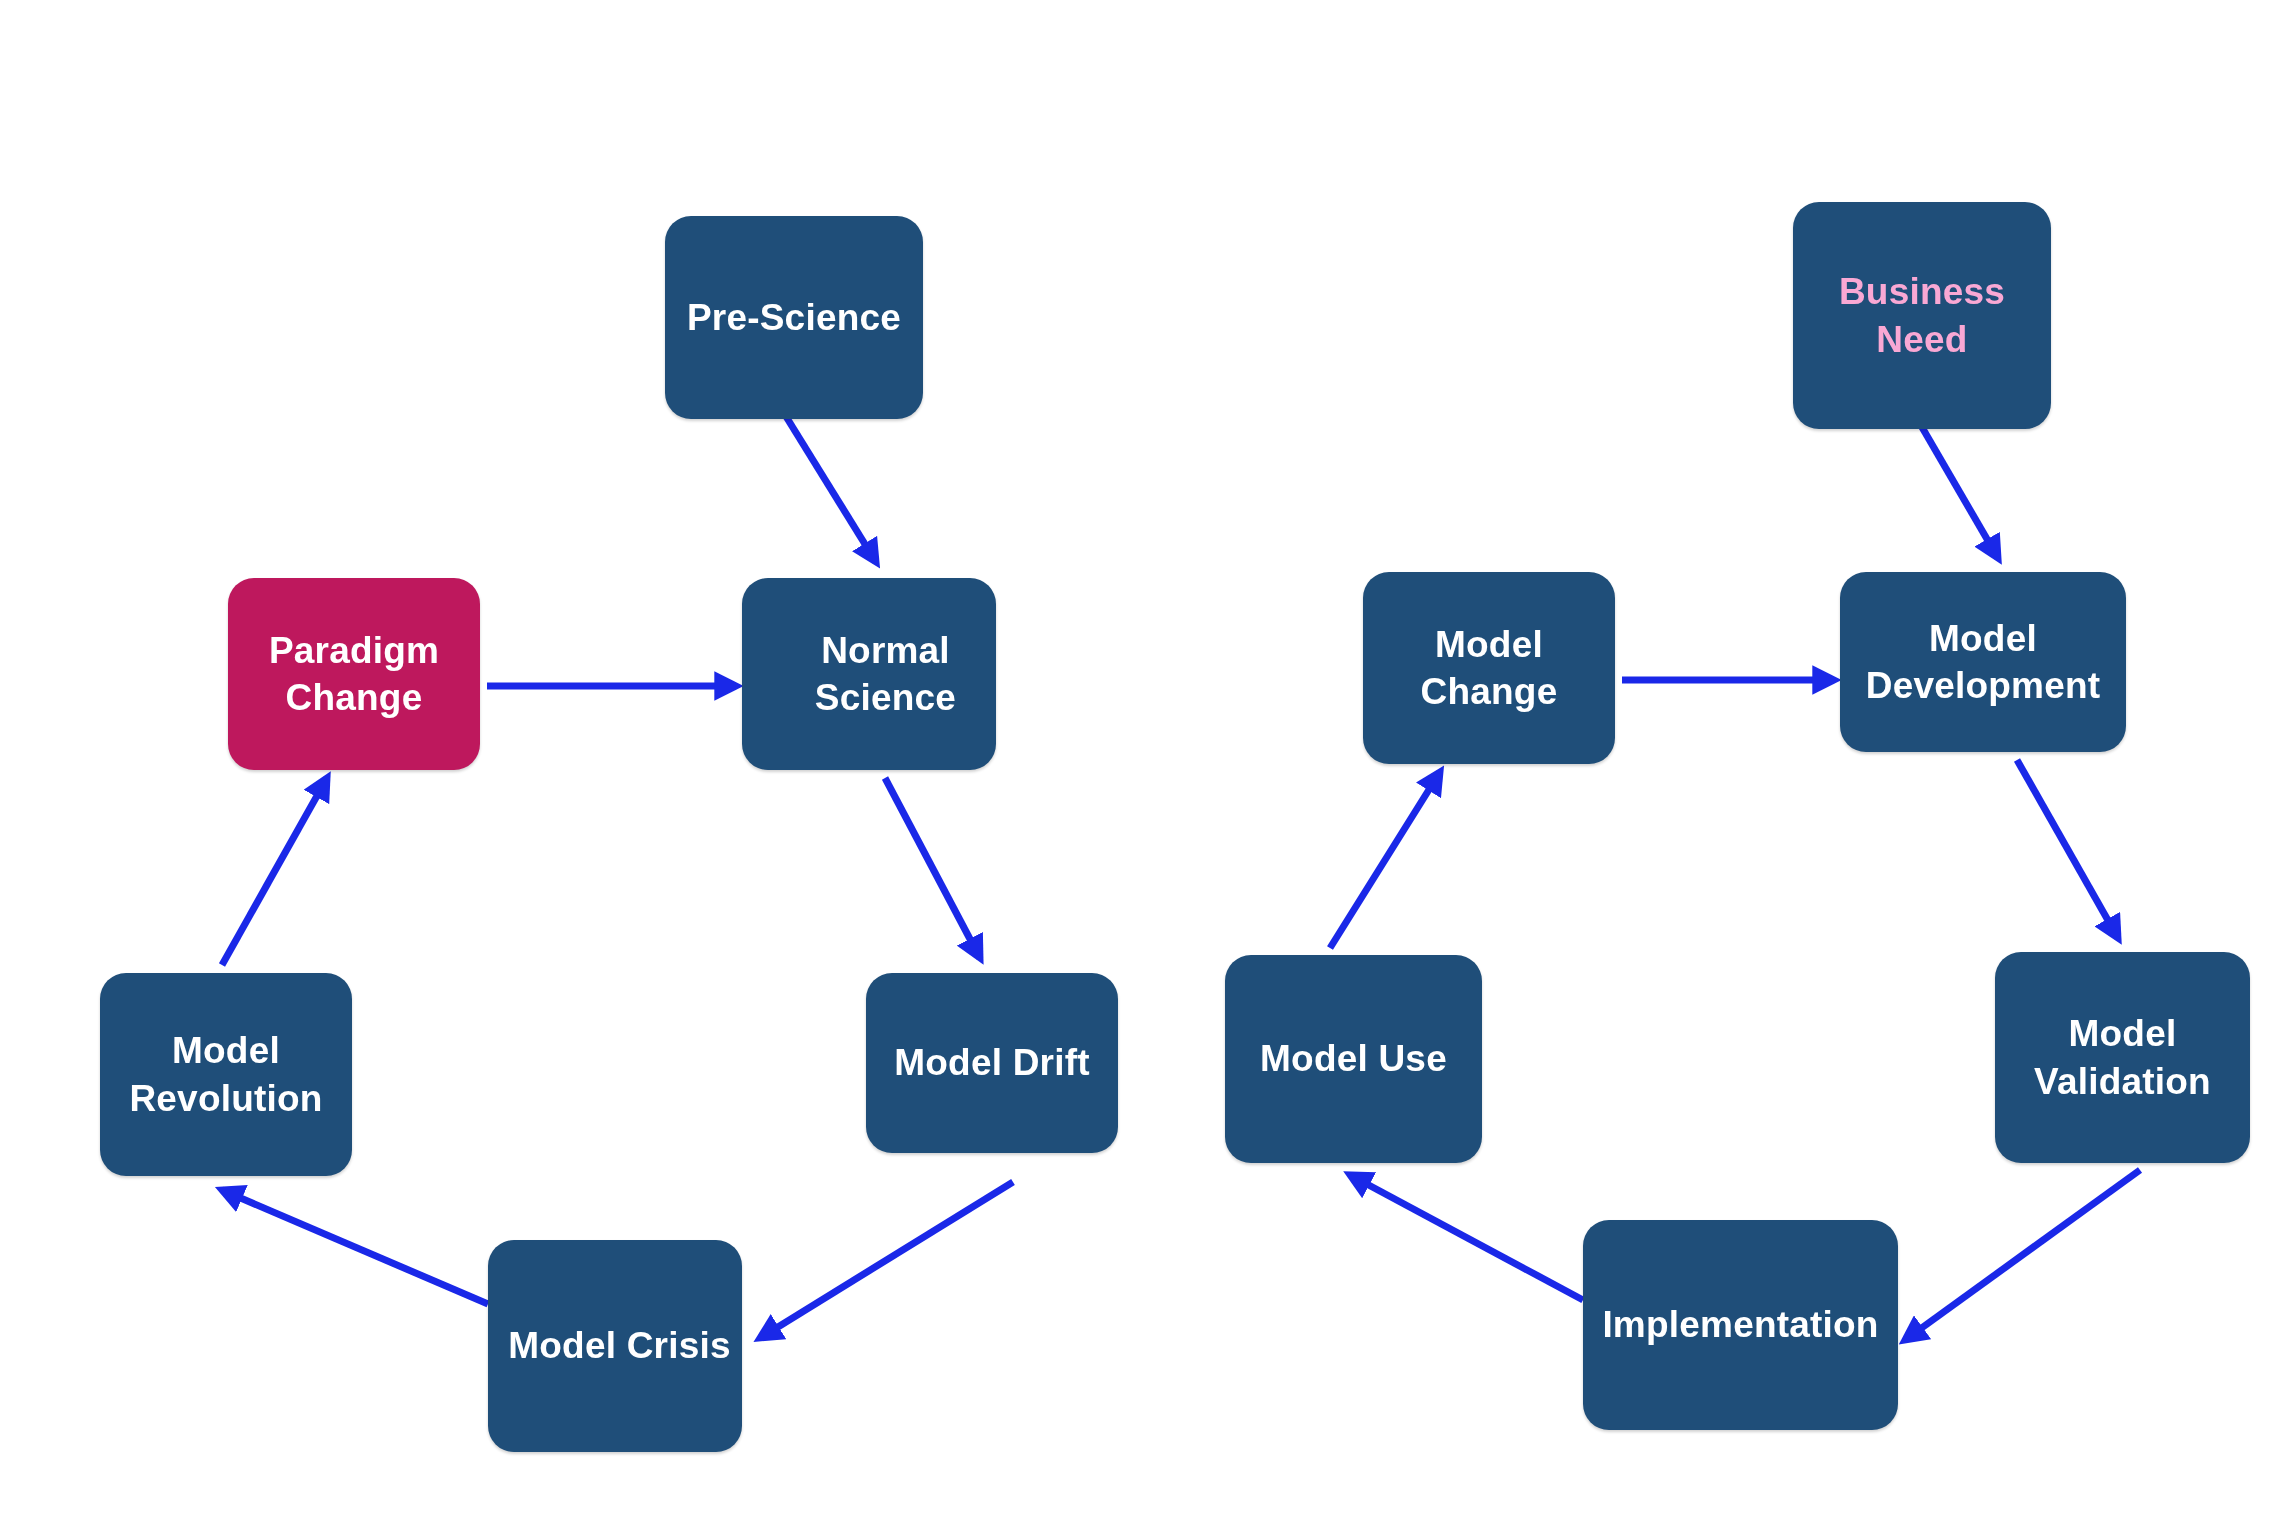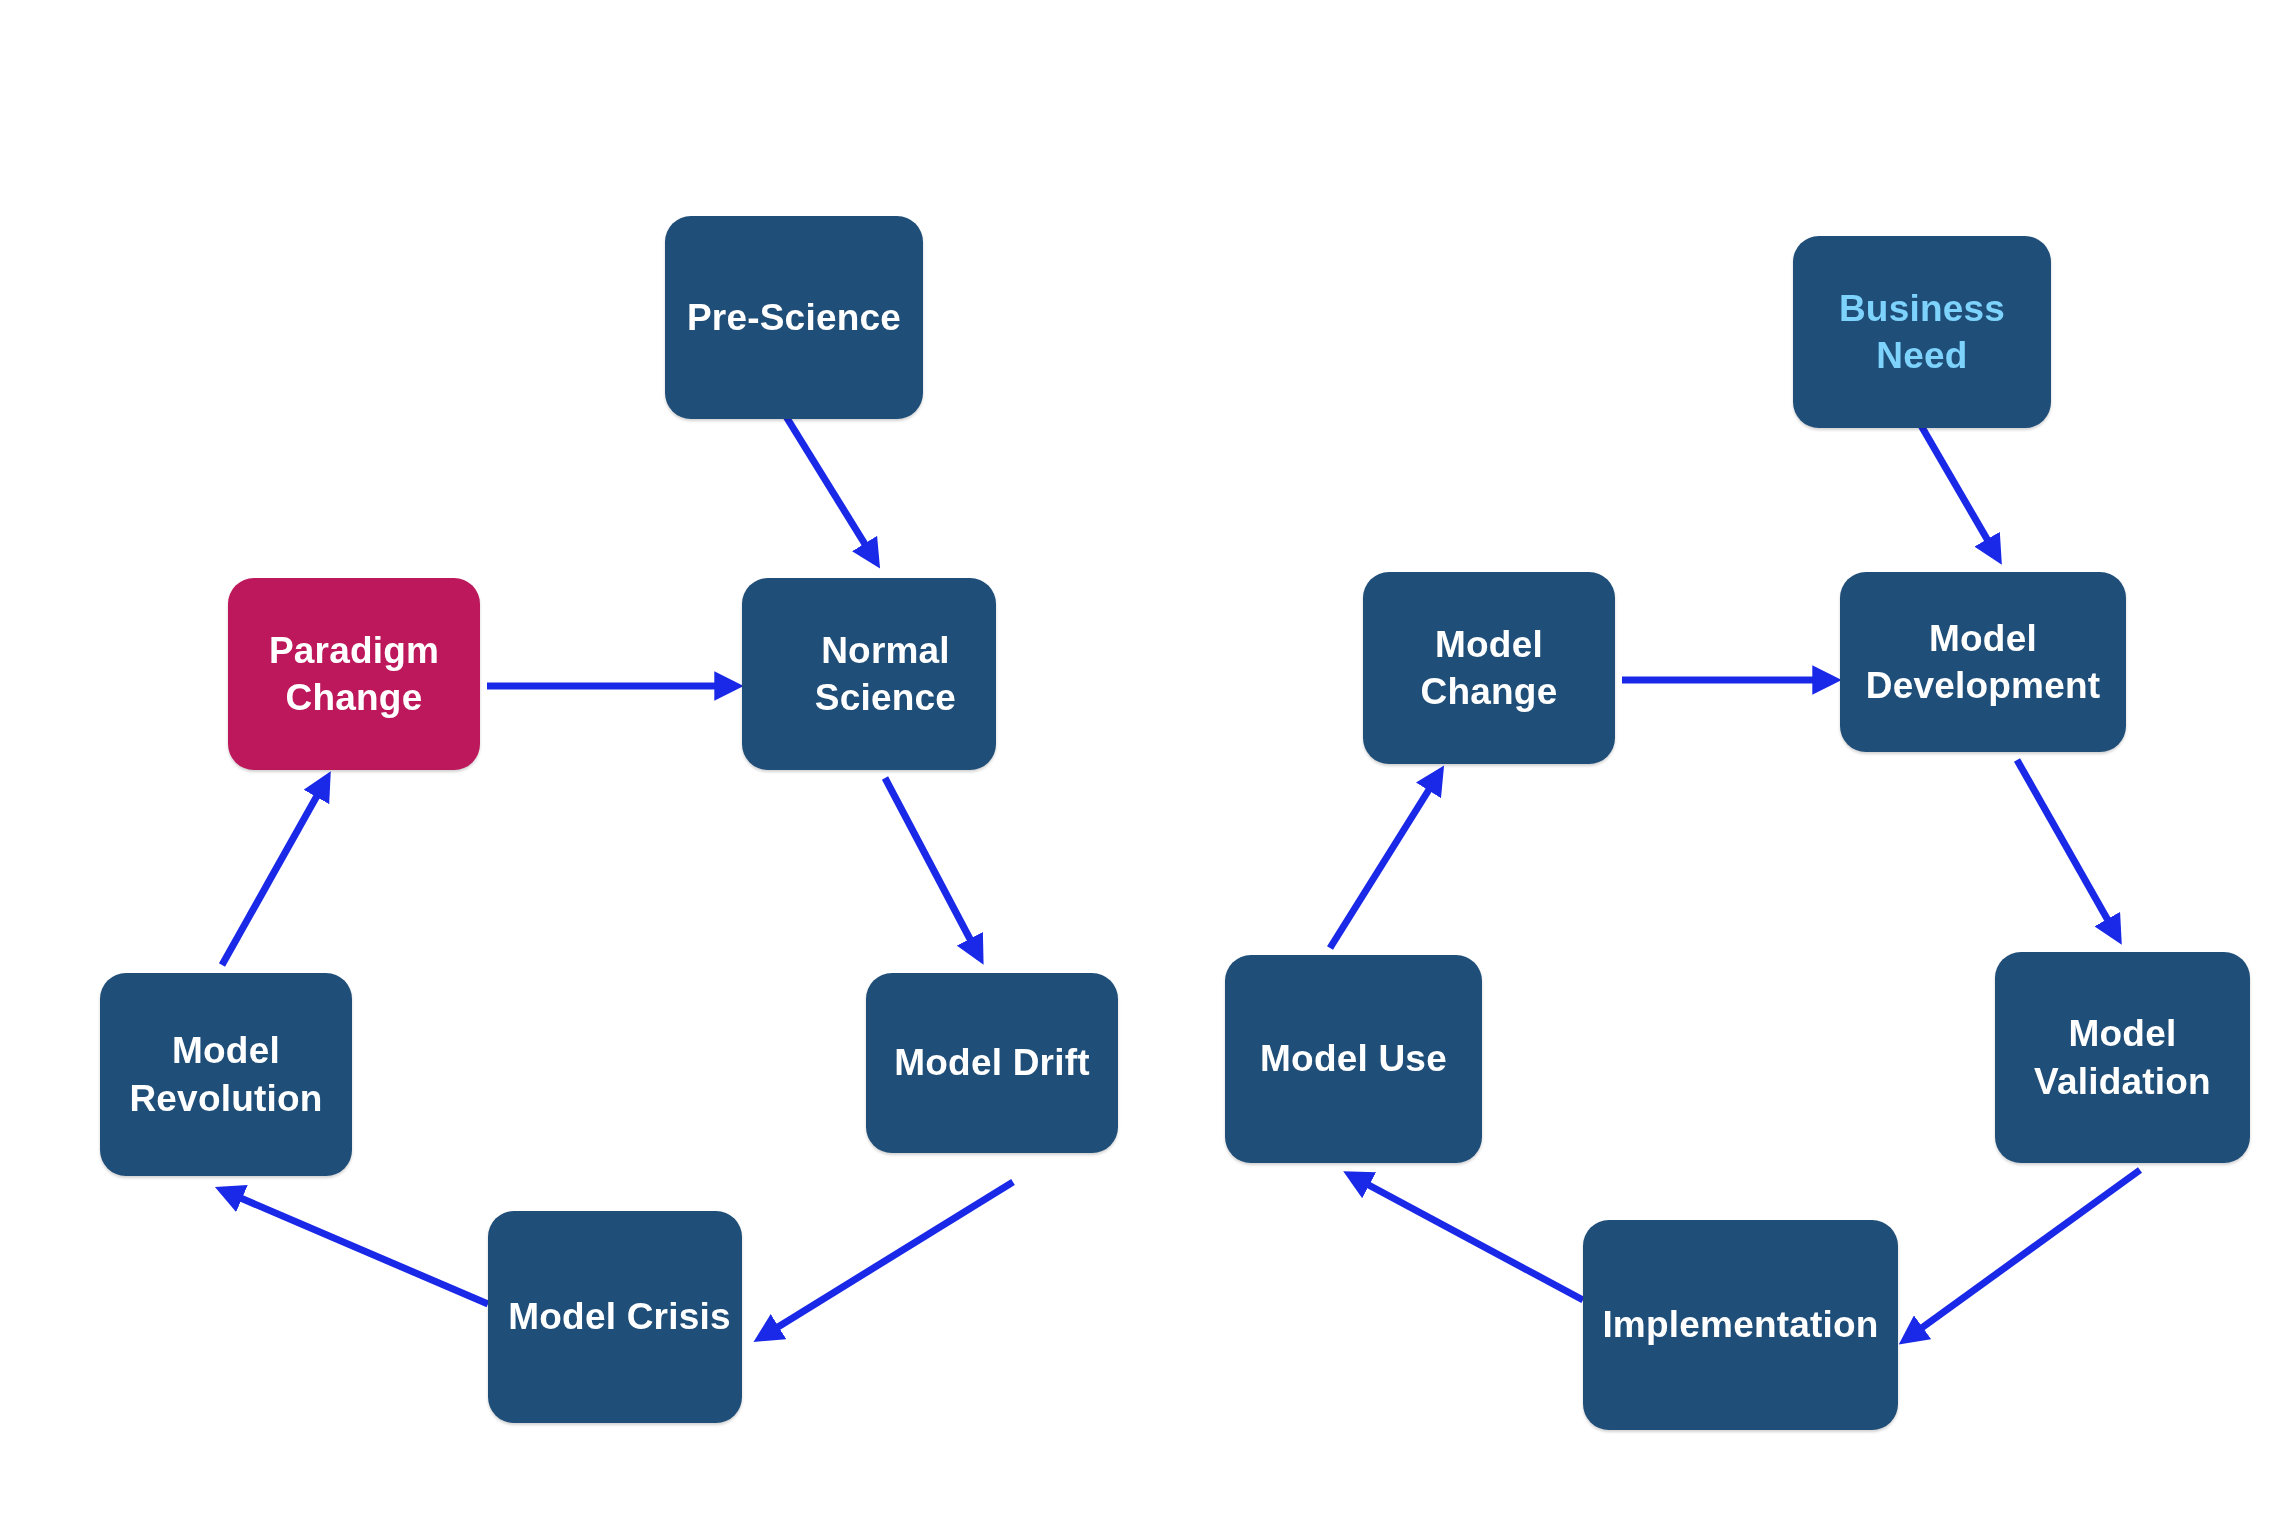--- a/index.html
+++ b/index.html
@@ -71,21 +71,21 @@
         <line x1="2140" y1="1170" x2="1905" y2="1340" stroke="#1a28e8" stroke-width="7" marker-end="url(#arrowhead)"></line>
         <line x1="1583" y1="1300" x2="1350" y2="1175" stroke="#1a28e8" stroke-width="7" marker-end="url(#arrowhead)"></line>
         <line x1="1330" y1="948" x2="1440" y2="772" stroke="#1a28e8" stroke-width="7" marker-end="url(#arrowhead)"></line>
       </g>
   </svg>
 
   <div id="node-group">
       <div class="node" style="left: 665px; top: 202px; width: 258px; height: 203px; background: rgb(31, 78, 121); color: rgb(255, 255, 255); margin-top: 14px;">
         <span class="node-label">Pre-Science</span>
       </div>
-      <div class="node" style="left: 1793px; top: 202px; width: 258px; height: 192px; background: rgb(31, 78, 121); color: #7dd3fc; margin-top: 34px;">
+      <div class="node" style="left: 1793px; top: 202px; width: 258px; height: 227px; background: rgb(31, 78, 121); color: #f9a8d4;">
         <span class="node-label">Business
 Need</span>
       </div>
       <div class="node" style="left: 228px; top: 578px; width: 252px; height: 192px; background: #be185d; color: rgb(255, 255, 255);">
         <span class="node-label">Paradigm
 Change</span>
       </div>
       <div class="node" style="left: 742px; top: 578px; width: 254px; height: 192px; background: rgb(31, 78, 121); color: rgb(255, 255, 255); padding-left: 43px;">
         <span class="node-label">Normal
 Science</span>
@@ -105,21 +105,21 @@
       <div class="node" style="left: 866px; top: 973px; width: 252px; height: 180px; background: rgb(31, 78, 121); color: rgb(255, 255, 255);">
         <span class="node-label">Model Drift</span>
       </div>
       <div class="node" style="left: 1225px; top: 955px; width: 257px; height: 208px; background: rgb(31, 78, 121); color: rgb(255, 255, 255); align-items: center;">
         <span class="node-label">Model Use</span>
       </div>
       <div class="node" style="left: 1995px; top: 952px; width: 255px; height: 211px; background: rgb(31, 78, 121); color: rgb(255, 255, 255);">
         <span class="node-label">Model
 Validation</span>
       </div>
-      <div class="node" style="left: 488px; top: 1211px; width: 254px; height: 212px; background: rgb(31, 78, 121); color: rgb(255, 255, 255); padding-left: 19px;">
+      <div class="node" style="left: 488px; top: 1240px; width: 254px; height: 212px; background: rgb(31, 78, 121); color: rgb(255, 255, 255); padding-left: 19px;">
         <span class="node-label">Model Crisis</span>
       </div>
       <div class="node" style="left: 1583px; top: 1220px; width: 315px; height: 210px; background: rgb(31, 78, 121); color: rgb(255, 255, 255);">
         <span class="node-label">Implementation</span>
       </div>
     </div>
 
 </div>
 
 </body></html>

